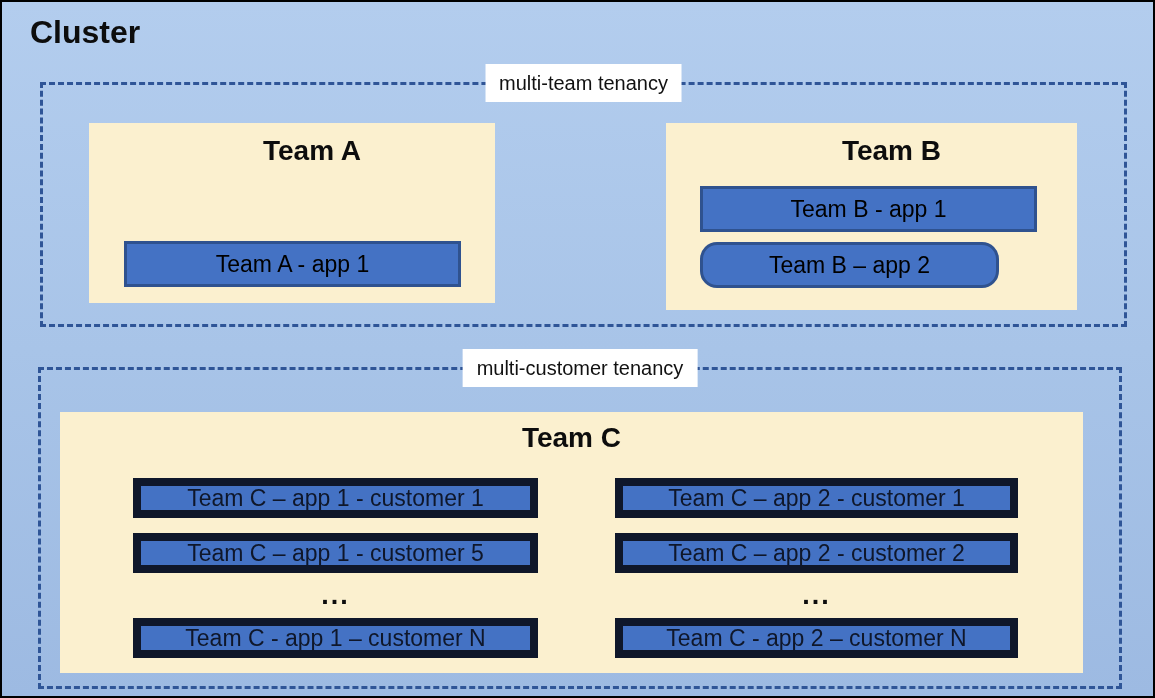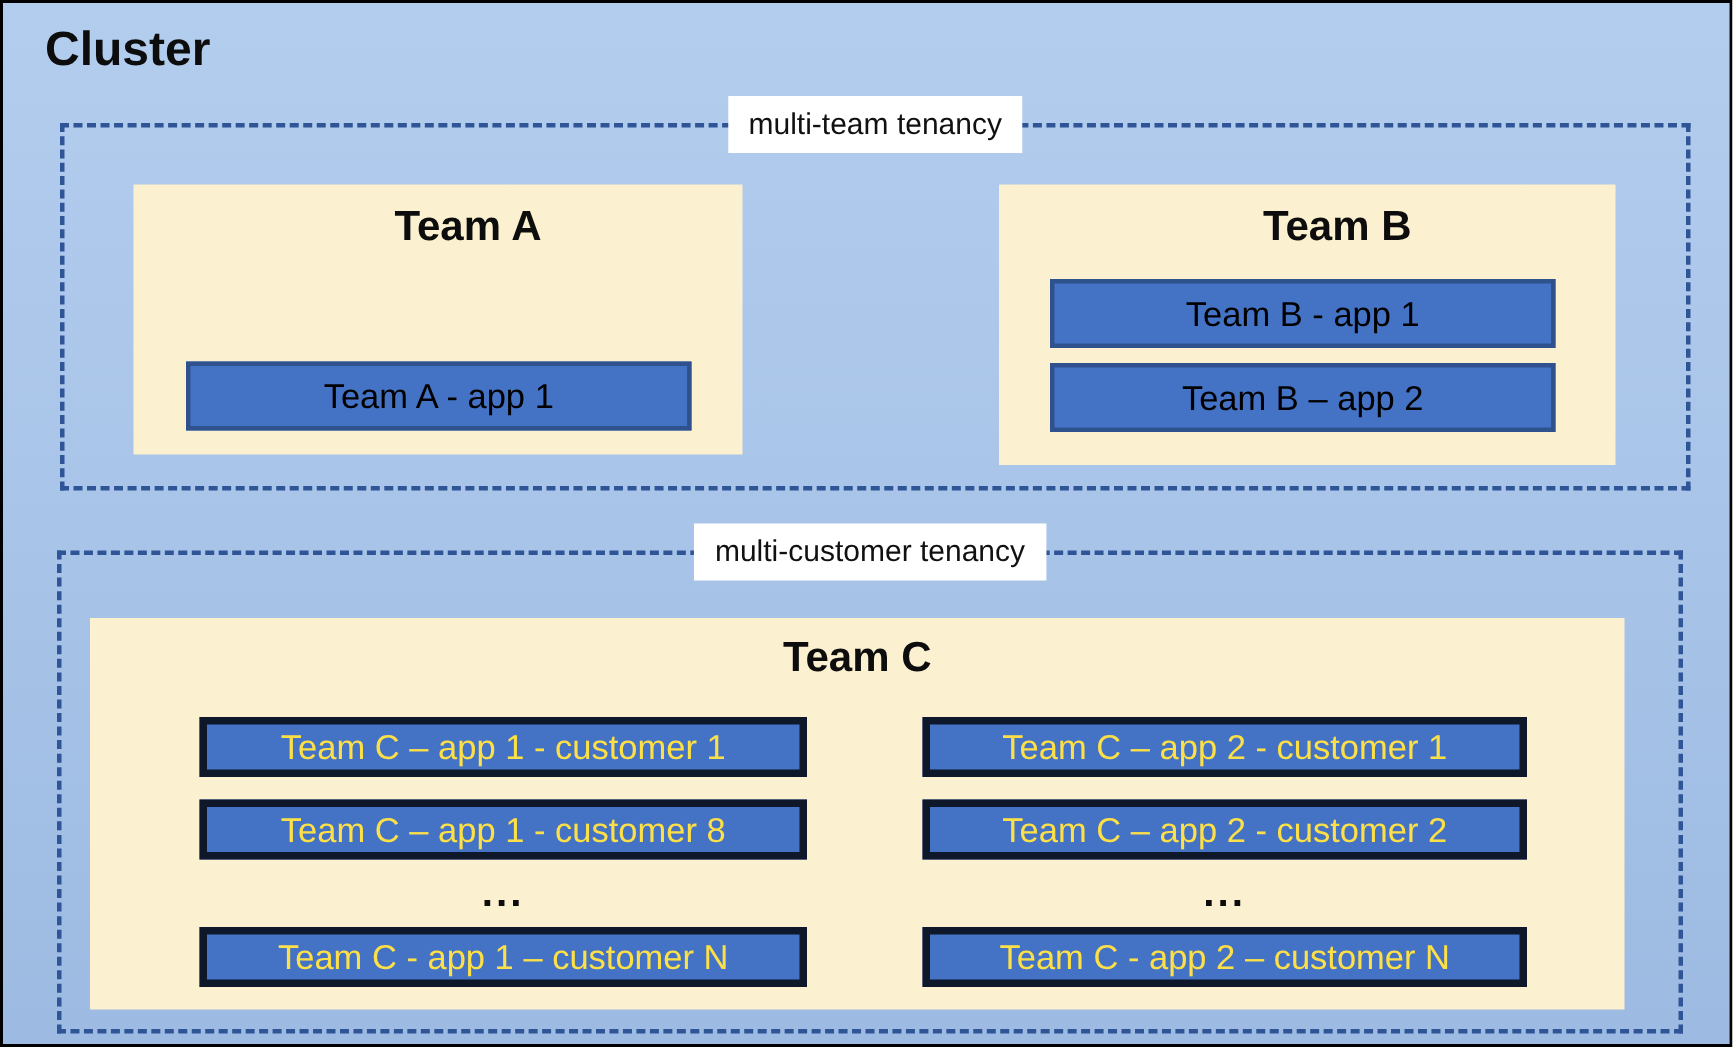--- a/index.html
+++ b/index.html
@@ -68,37 +68,37 @@
     border: 3px solid #2f528f;
     color: #000000;
     font-size: 23px;
     display: flex;
     align-items: center;
     justify-content: center;
     white-space: nowrap;
   }
   .team-a-app-1 { left: 35px; top: 88px;  width: 337px; height: 46px; margin-top: 30px; }
   .team-b-app-1 { left: 34px; top: 63px;  width: 337px; height: 46px; }
-  .team-b-app-2 { left: 34px; top: 119px; width: 337px; height: 46px; }
+  .team-b-app-2 { left: 34px; top: 119px; width: 299px; height: 46px; border-radius: 17px; }
 
   .team-c { left: 19px; top: 42px; width: 1023px; height: 261px; }
   .team-c .team-title { padding-top: 10px; }
 
   .app-col {
     position: absolute;
     top: 66px;
   }
   .app-col-1 { left: 73px;  width: 405px; }
   .app-col-2 { left: 555px; width: 403px; }
 
   .app-row {
     position: relative;
     background: #4472c4;
-    border: 5px solid #0f172a;
-    color: #fde047;
+    border: 8px solid #0f172a;
+    color: #0f172a;
     font-size: 23px;
     height: 40px;
     display: flex;
     align-items: center;
     justify-content: center;
     white-space: nowrap;
   }
   .app-row + .app-row { margin-top: 15px; }
 
   .ellipsis-row {
@@ -136,21 +136,21 @@
 
   <div class="boundary boundary-2">
 
     <div class="boundary-label">multi-customer tenancy</div>
 
     <div class="team-box team-c">
       <div class="team-title">Team C</div>
 
       <div class="app-col app-col-1">
         <div class="app-row">Team C – app 1 - customer 1</div>
-        <div class="app-row">Team C – app 1 - customer 8</div>
+        <div class="app-row">Team C – app 1 - customer 5</div>
         <div class="ellipsis-row">...</div>
         <div class="app-row">Team C - app 1 – customer N</div>
       </div>
 
       <div class="app-col app-col-2">
         <div class="app-row">Team C – app 2 - customer 1</div>
         <div class="app-row">Team C – app 2 - customer 2</div>
         <div class="ellipsis-row">...</div>
         <div class="app-row">Team C - app 2 – customer N</div>
       </div>

